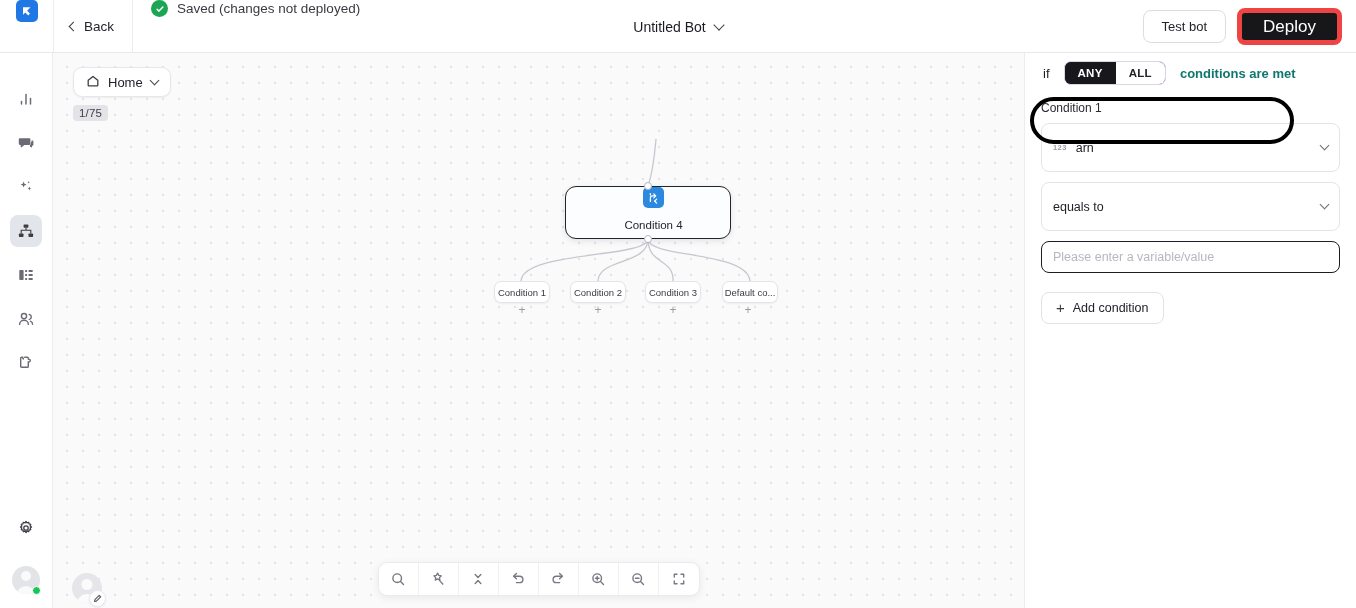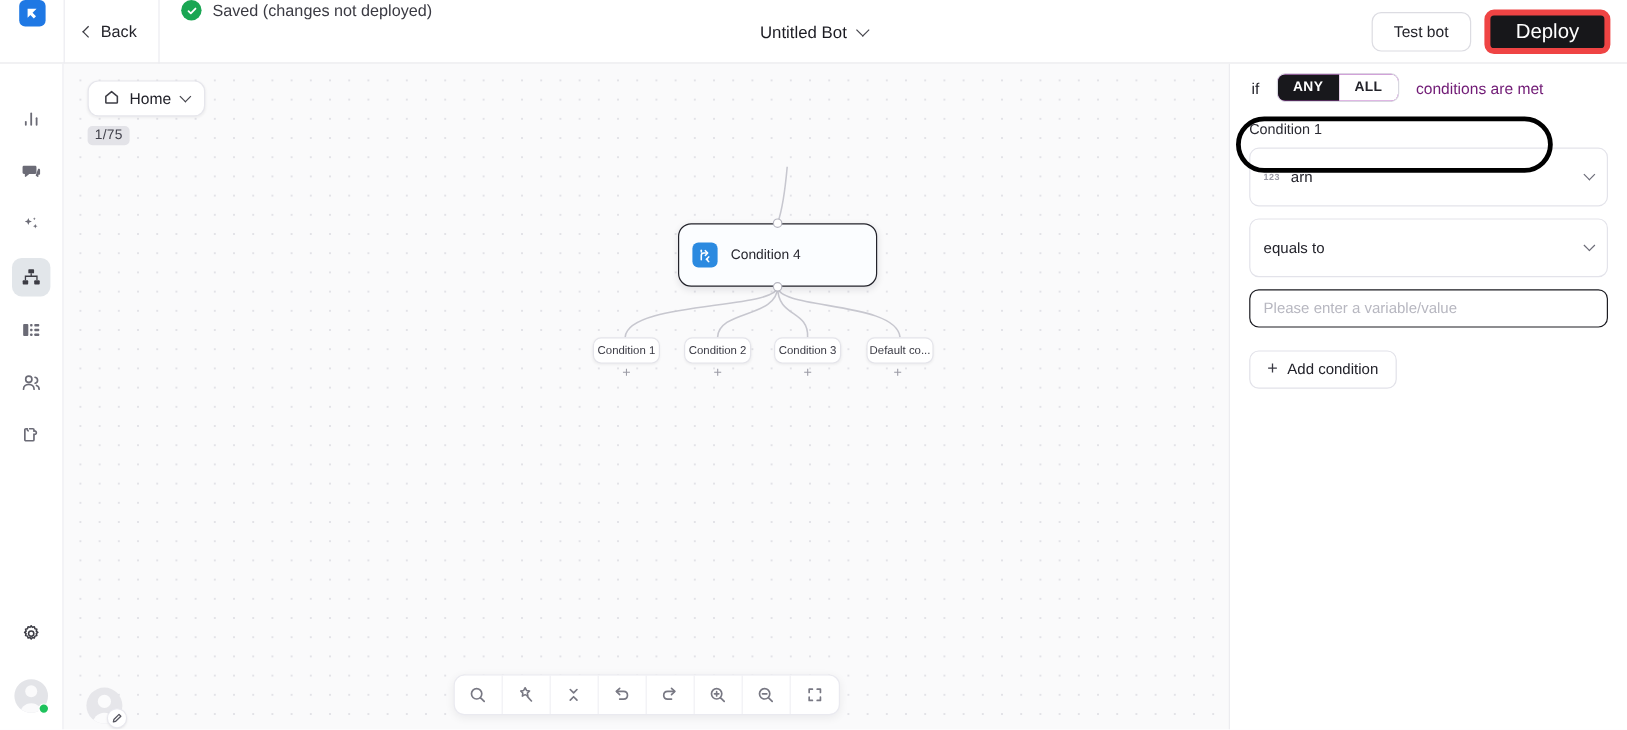--- a/index.html
+++ b/index.html
@@ -177,21 +177,21 @@
     height:25px; padding:0 13px 0 10px;
     background:#15a75a; border-radius:13px;
     display:flex; align-items:center; gap:7px;
     color:#fff; font-size:11px; white-space:nowrap;
     cursor:pointer; box-shadow:0 1px 3px rgba(20,120,70,.2);
   }
   .cond-node {
     width:166px; height:53px;
     background:#fbfdff; border:1.8px solid #23232b; border-radius:11px;
     display:flex; align-items:center; gap:11px; padding-left:11px;
-    cursor:pointer; box-shadow:0 2px 6px rgba(20,20,35,.10);
+    cursor:pointer; box-shadow:0 2px 6px rgba(20,20,35,.10);flex-direction:column;
   }
   .cond-icon {
     width:21px; height:21px; border-radius:5px; background:#2b8ae0;
     display:flex; align-items:center; justify-content:center; flex:0 0 auto;
   }
   .cond-label { font-size:11.5px; color:#26262e; }
   .port {
     position:absolute; width:8px; height:8px; border-radius:50%;
     background:#fff; border:1.4px solid #b6b6c0;
   }
@@ -255,21 +255,21 @@
   .if-word { font-size:13px; color:#1d1d24; }
   .seg {
     display:inline-flex; border:1px solid #d8d8e0; border-radius:7px;
     overflow:hidden; background:#a21caf;font-weight:bold;
   }
   .seg-opt {
     padding:5px 13px; font-size:11.5px; cursor:pointer;
     color:#23232a; background:#fff; letter-spacing:.3px;
   }
   .seg-opt.sel { background:#18181c; color:#fff; }
-  .cond-text { font-size:13px; color:#701a75; }
+  .cond-text { font-size:13px; color:#0f766e;font-weight:bold; }
 
   .field-group { padding:14px 16px 0 16px; }
   .field-label { font-size:12px; color:#2b2b33; margin-bottom:8px; }
   .select {
     height:49px; background:#fff; border:1px solid #e3e3ea; border-radius:8px;
     display:flex; align-items:center; padding:0 11px;
     font-size:12.5px; color:#22222a; cursor:pointer;
     margin-bottom:10px; position:relative;
   }
   .sel-type {

